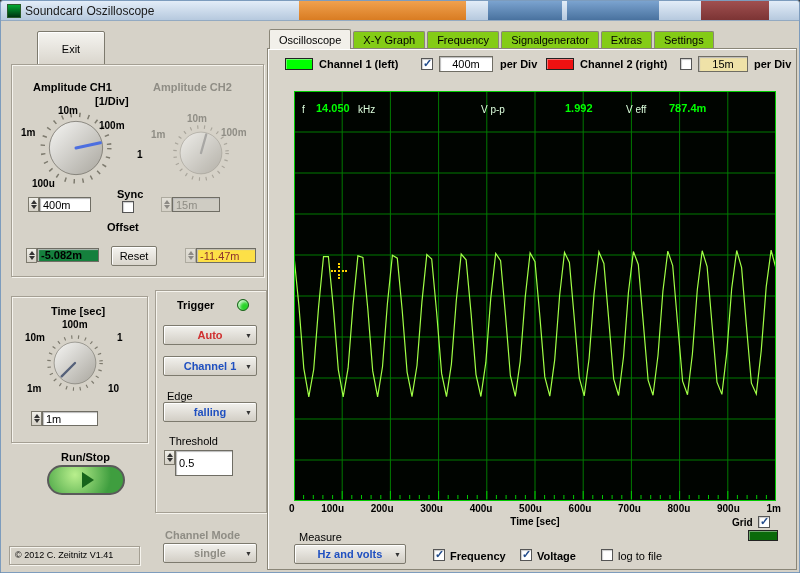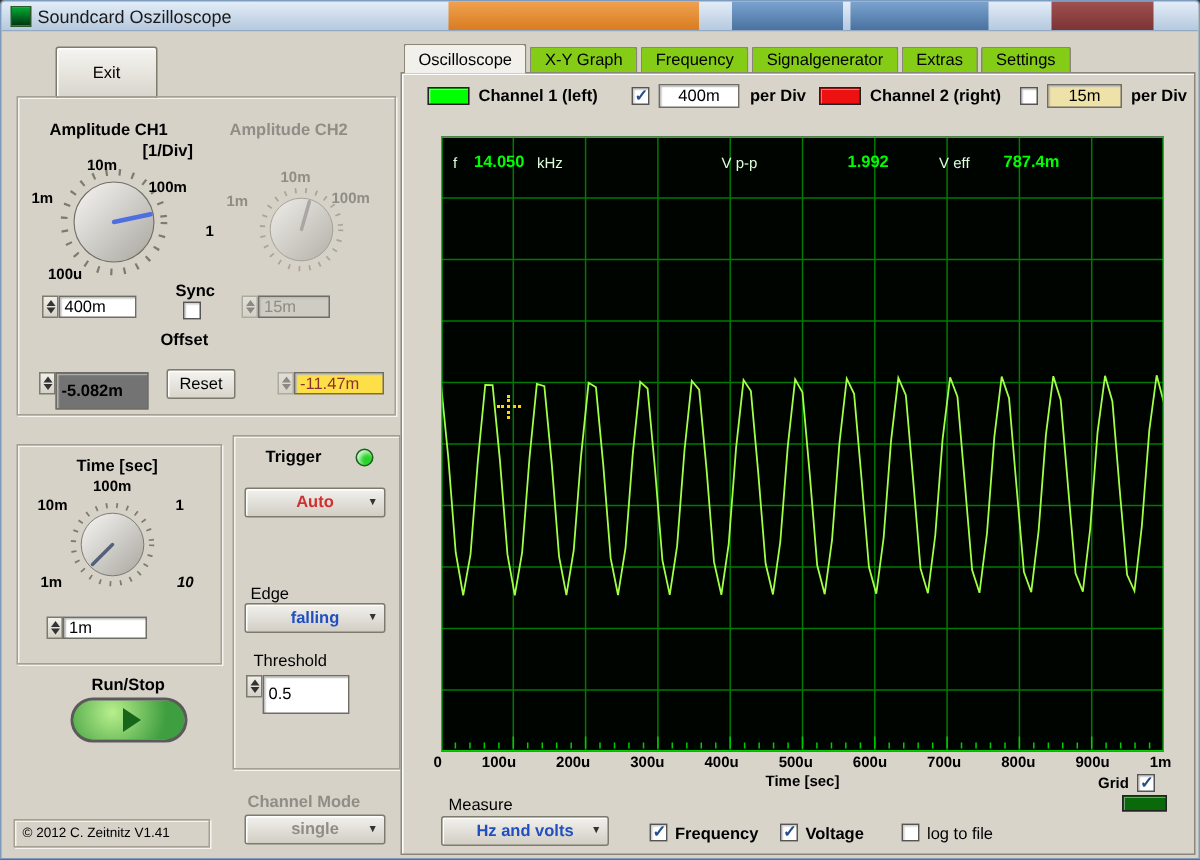--- a/index.html
+++ b/index.html
@@ -117,21 +117,21 @@
     <div class="field" style="left:38px;top:196px;width:52px;height:15px;">
       <span>400m</span>
     </div>
     <div class="spin dis2" style="left:160px;top:196px;"></div>
     <div class="field dis" style="left: 171px; top: 196px; width: 48px; height: 15px; background: rgb(207, 204, 195);">
       <span>15m</span>
     </div>
 
     <div class="lbl b" style="left:106px;top:220px;">Offset</div>
     <div class="spin" style="left:25px;top:247px;"></div>
-    <div class="field" style="left: 36px; top: 247px; width: 62px; height: 25px; font-weight: bold; background: #737373;">
+    <div class="field" style="left: 36px; top: 247px; width: 62px; height: 14px; font-weight: bold; background: #15803d;">
       <span>-5.082m</span>
     </div>
     <div class="btn" style="left:110px;top:245px;width:46px;height:20px;">
       <span>Reset</span>
     </div>
     <div class="spin dis2" style="left:184px;top:247px;"></div>
     <div class="field" style="left: 195px; top: 247px; width: 60px; height: 15px; color: rgb(139, 48, 48); background: #fde047;">
       <span>-11.47m</span>
     </div>
 
@@ -139,36 +139,39 @@
     <div class="lbl b" style="left:50px;top:304px;">Time [sec]</div>
     <svg style="position:absolute;left:45px;top:333px;cursor:pointer;" width="58" height="58" viewBox="0 0 100 100">
       <circle cx="50" cy="50" r="45" fill="none" stroke="#7d7a6e" stroke-width="6" stroke-dasharray="2 10"></circle>
       <circle cx="50" cy="50" r="36" fill="url(#kg)" stroke="#6f6d64"></circle>
       <line x1="50" y1="50" x2="27" y2="73" stroke="#55617a" stroke-width="4" stroke-linecap="round"></line>
     </svg>
     <span class="kscale" style="left:61px;top:318px;">100m</span>
     <span class="kscale" style="left:24px;top:331px;">10m</span>
     <span class="kscale" style="left:116px;top:331px;">1</span>
     <span class="kscale" style="left:26px;top:382px;">1m</span>
-    <span class="kscale" style="left:117px;top:382px;font-style:italic;">10</span>
+    <span class="kscale" style="left:107px;top:382px;">10</span>
     <div class="spin" style="left:30px;top:410px;"></div>
     <div class="field" style="left:41px;top:410px;width:56px;height:15px;">
       <span>1m</span>
     </div>
 
     <div class="lbl b" style="left:60px;top:450px;">Run/Stop</div>
     <div class="runbtn" style="left:46px;top:464px;">
       <div class="tri"></div>
     </div>
 
     <div class="groupbox" style="left:154px;top:289px;width:112px;height:223px;"></div>
     <div class="lbl b" style="left:176px;top:298px;">Trigger</div>
     <div class="led" style="left: 236px; top: 298px; background: rgb(40, 212, 40);"></div>
     <div class="dd" style="left:162px;top:324px;width:94px;height:20px;color:#d03030;">
       <span>Auto</span>
+    </div>
+    <div class="dd" style="left:162px;top:355px;width:94px;height:20px;color:#2050c0;">
+      <span>Channel 1</span>
     </div>
     <div class="lbl" style="left:166px;top:389px;">Edge</div>
     <div class="dd" style="left:162px;top:401px;width:94px;height:20px;color:#2050c0;">
       <span>falling</span>
     </div>
     <div class="lbl" style="left:168px;top:434px;">Threshold</div>
     <div class="spin" style="left:163px;top:449px;"></div>
     <div class="field" style="left:174px;top:449px;width:58px;height:26px;">
       <span>0.5</span>
     </div>

